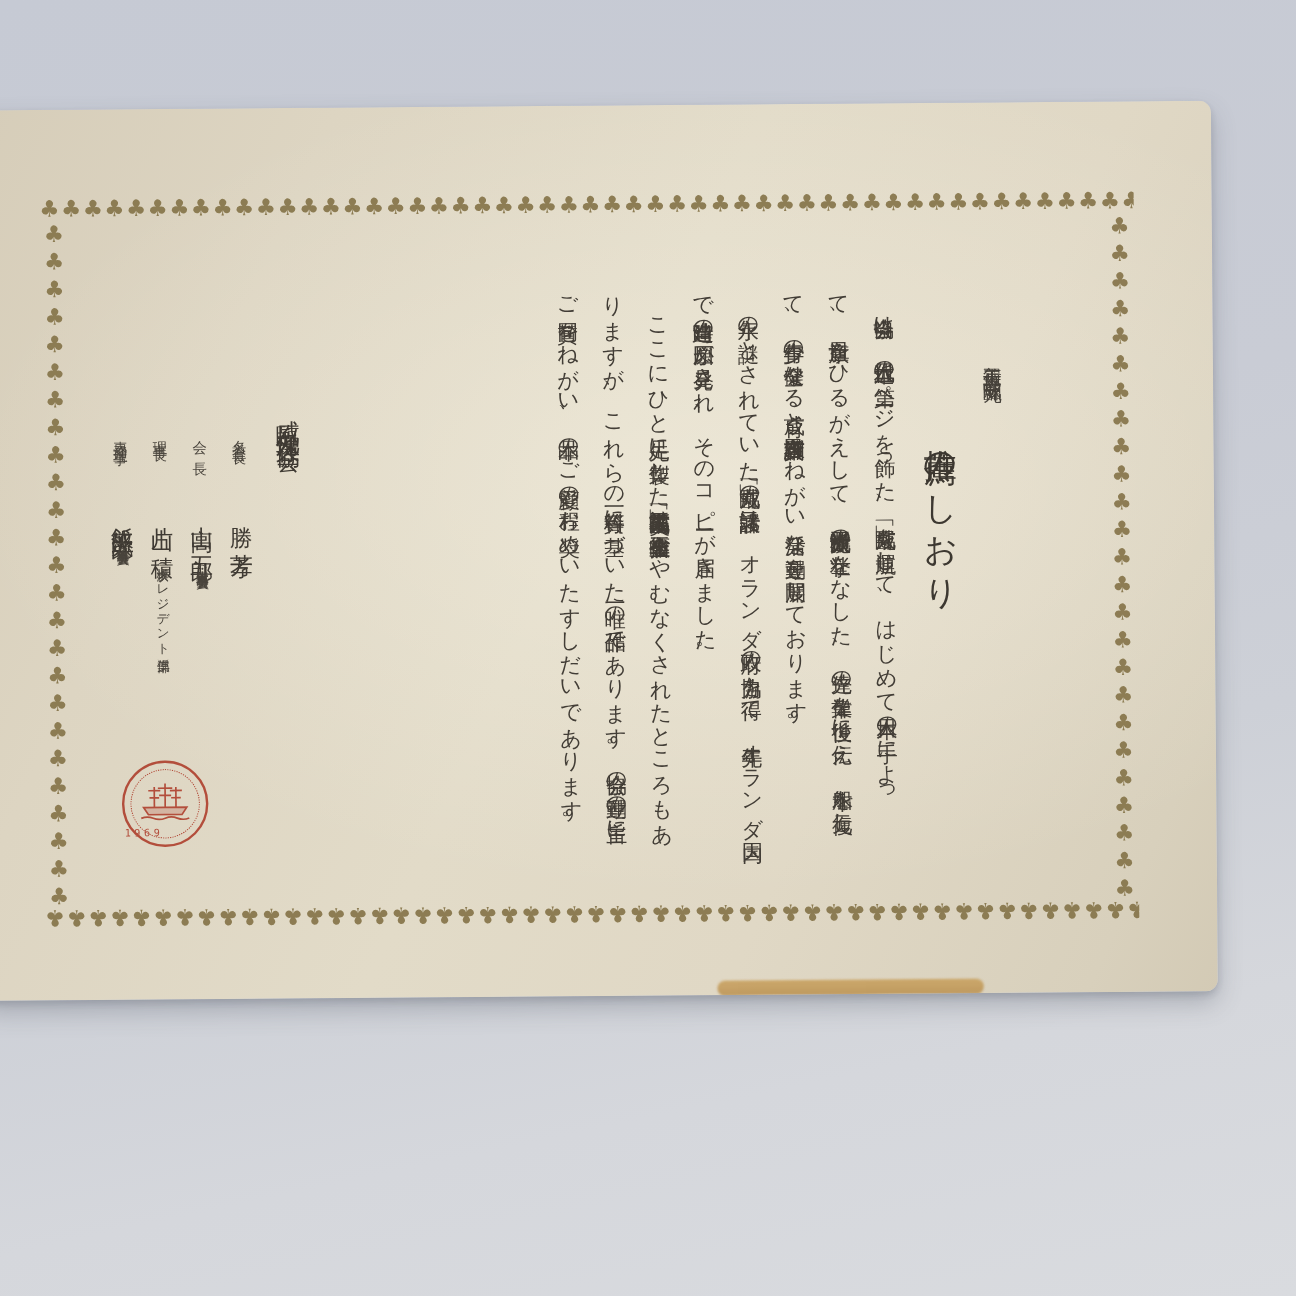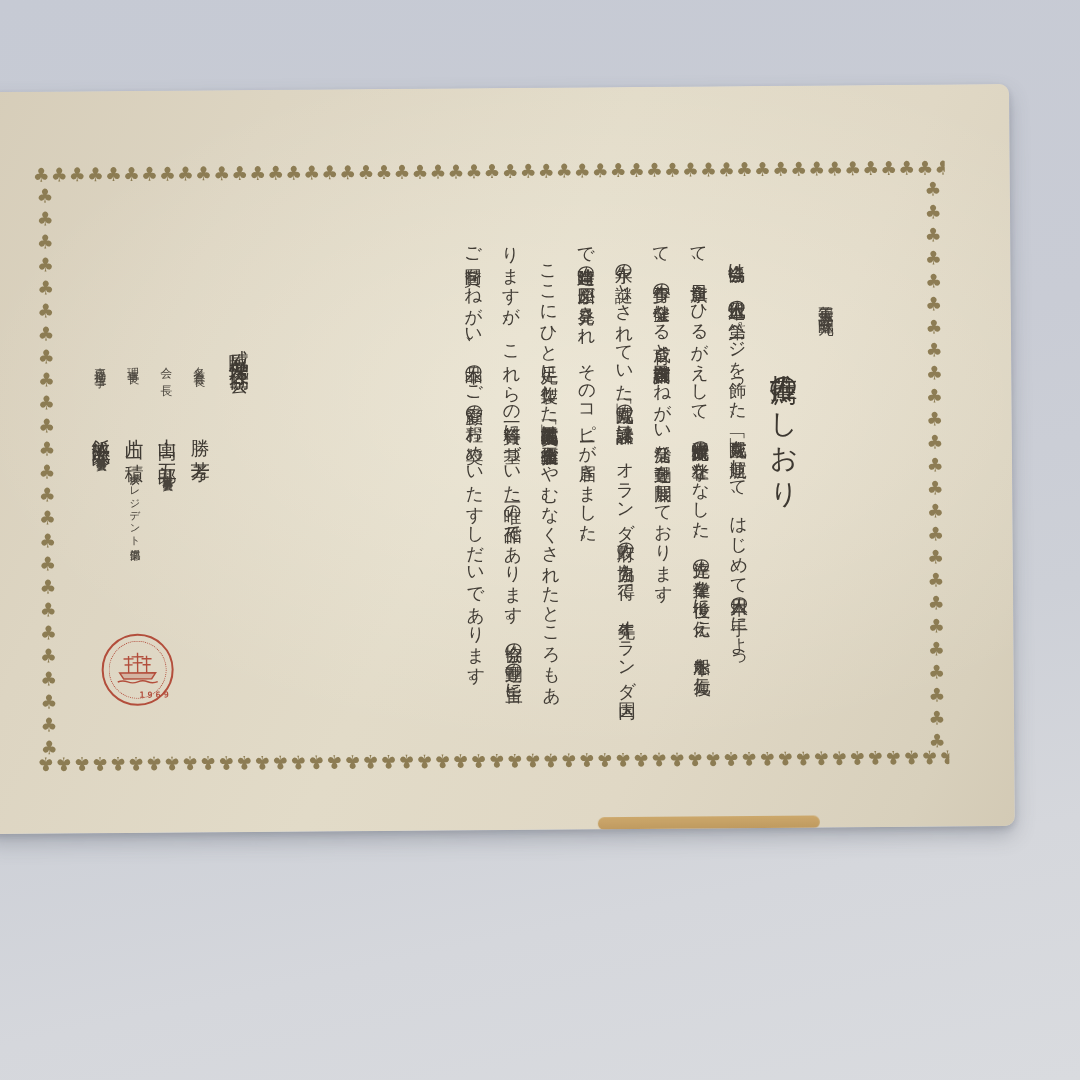--- a/index.html
+++ b/index.html
@@ -42,22 +42,22 @@
   .officer{padding-top:120px;margin-left:7px;}
   .officer .role{display:inline-block;font-size:12px;letter-spacing:3px;height:62px;color:#4a453d;}
   .officer .name{display:inline-block;font-size:19px;letter-spacing:2px;color:#3f3a33;}
   .officer .note{display:inline-block;font-size:10.5px;letter-spacing:0.5px;margin-top:10px;color:#4a453d;}
   
   .seal{position:absolute;left:118px;top:543px;width:68px;height:68px;border-radius:50%;
     border:2.5px solid #c64534;opacity:0.88;z-index:5;mix-blend-mode:multiply;}
   .seal-inner{position:absolute;left:5px;top:5px;right:5px;bottom:5px;border-radius:50%;
     border:1.5px dotted #c64534;}
   .seal svg{position:absolute;left:12px;top:13px;}
-  .seal-year{position:absolute;left:0;right:0;bottom:4px;text-align:right;
-    font-size:8.5px;letter-spacing:3px;color:#c64534;font-family:"DejaVu Sans Mono",monospace;font-weight:bold;}
+  .seal-year{position:absolute;left:0;right:0;bottom:4px;text-align:left;
+    font-size:8.5px;letter-spacing:3px;color:#c64534;font-family:"DejaVu Sans Mono",monospace;}
   
   .stain{position:absolute;left:613px;top:730px;width:222px;height:13px;
     background:linear-gradient(180deg,#c9a05c,#b98f4e);border-radius:7px;
     filter:blur(0.7px);opacity:0.85;}
 </style>
 </head>
 <body>
 
 <div class="photo">
   <div class="paper">

